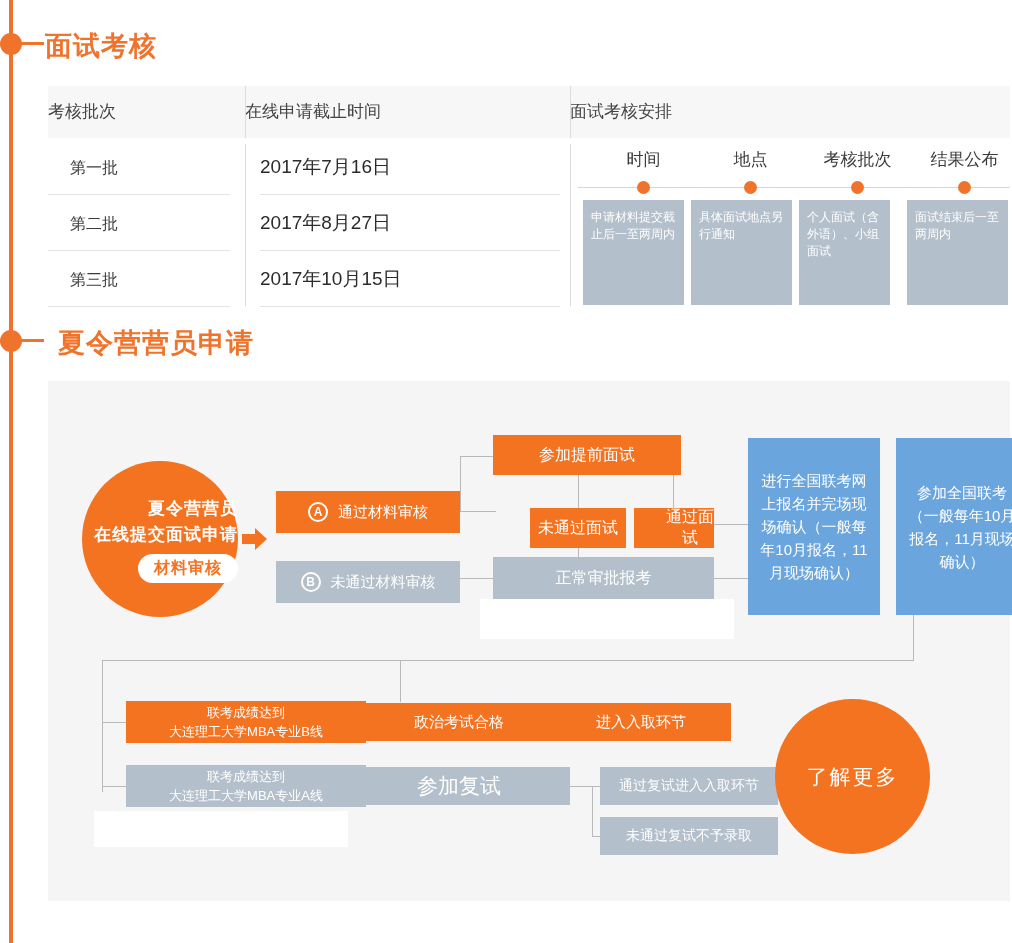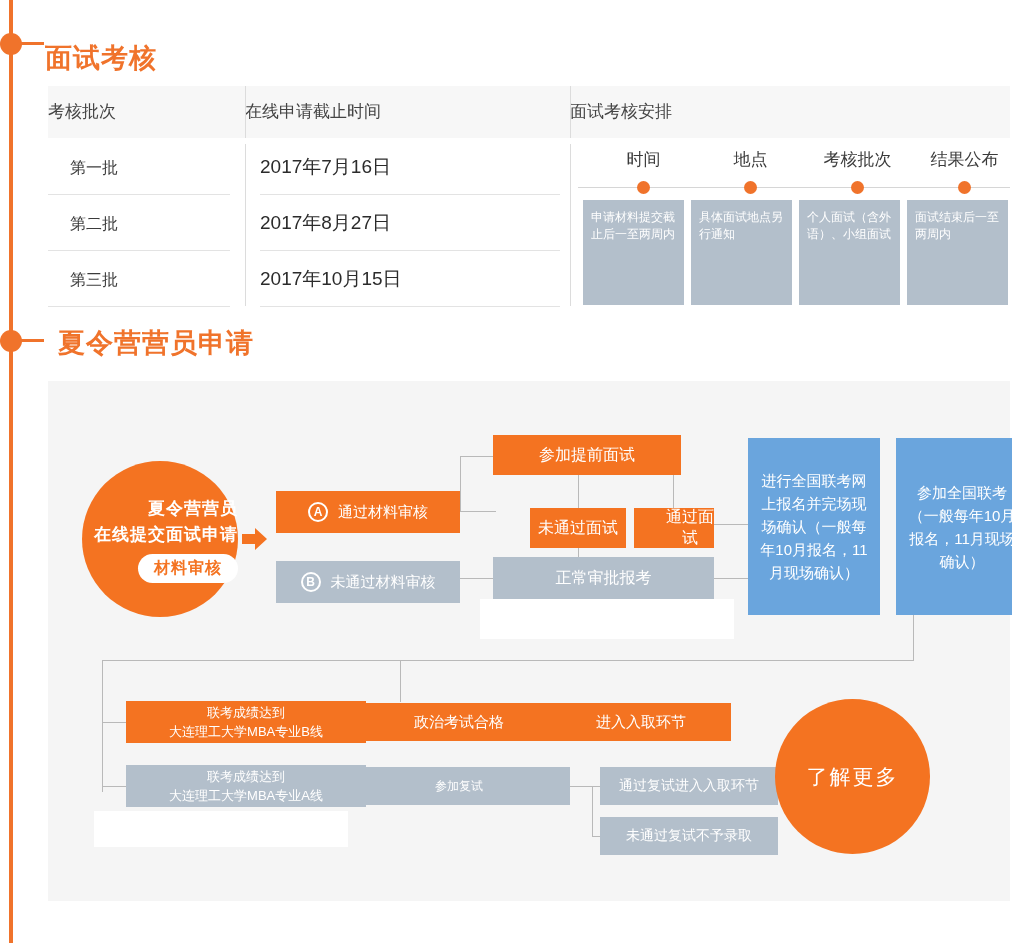--- a/index.html
+++ b/index.html
@@ -66,21 +66,21 @@
 <body>
 
 <div class="page">
 
   <div class="rail"></div>
   <div class="rail-dot" style="top:33px;"></div>
   <div class="rail-stem" style="left:20px;top:42px;width:24px;"></div>
   <div class="rail-dot" style="top:330px;"></div>
   <div class="rail-stem" style="left:20px;top:339px;width:24px;"></div>
 
-  <div class="sec-title" style="left:45px;top:28px;margin-top:12px;">面试考核</div>
+  <div class="sec-title" style="left:45px;top:28px;">面试考核</div>
   <div class="sec-title" style="left:45px;top:325px;margin-left:13px;">夏令营营员申请</div>
 
   <div class="tbl">
     <div class="tbl-head"></div>
     <div class="tbl-head-cell" style="left:0px;width:197px;">考核批次</div>
     <div class="tbl-head-cell" style="left:197px;width:325px;">在线申请截止时间</div>
     <div class="tbl-head-cell" style="left:522px;width:440px;">面试考核安排</div>
 
     <div class="vdiv" style="left:197px;top:0;height:52px;"></div>
     <div class="vdiv" style="left:522px;top:0;height:52px;"></div>
@@ -110,21 +110,21 @@
     <div class="tl-label" style="left:863px;top:62px;width:107px;">结果公布</div>
 
     <div class="tl-line" style="left:530px;top:101px;width:432px;"></div>
     <div class="tl-dot" style="left:589px;top:95px;"></div>
     <div class="tl-dot" style="left:696px;top:95px;"></div>
     <div class="tl-dot" style="left:803px;top:95px;"></div>
     <div class="tl-dot" style="left:910px;top:95px;"></div>
 
     <div class="tl-box" style="left:535px;top:114px;width:101px;height:105px;">申请材料提交截止后一至两周内</div>
     <div class="tl-box" style="left:643px;top:114px;width:101px;height:105px;">具体面试地点另行通知</div>
-    <div class="tl-box" style="left:751px;top:114px;width:101px;height:105px;">个人面试（含外语）、小组面试</div>
+    <div class="tl-box" style="left:751px;top:114px;width:91px;height:105px;">个人面试（含外语）、小组面试</div>
     <div class="tl-box" style="left:859px;top:114px;width:101px;height:105px;">面试结束后一至两周内</div>
   </div>
 
   <div class="flow">
 
     <div class="conn h" style="left:412px;top:130px;width:36px;"></div>
     <div class="conn v" style="left:412px;top:75px;height:56px;"></div>
     <div class="conn h" style="left:412px;top:75px;width:33px;"></div>
 
     <div class="conn v" style="left:530px;top:94px;height:33px;"></div>
@@ -205,21 +205,21 @@
       <span>大连理工大学MBA专业B线</span>
     </div>
     <div class="fbox gray twoline" style="left:78px;top:384px;width:240px;height:42px;font-size:13px;flex-direction:column;">
       <span>联考成绩达到</span>
       <span>大连理工大学MBA专业A线</span>
     </div>
 
     <div class="fbox orange" style="left:300px;top:322px;width:222px;height:38px;font-size:15px;">
         <span>政治考试合格</span>
       </div>
-    <div class="fbox gray" style="left:300px;top:386px;width:222px;height:38px;font-size:12px;">
+    <div class="fbox gray" style="left:300px;top:386px;width:222px;height:38px;font-size:21px;">
         <span>参加复试</span>
       </div>
 
     <div class="fbox orange" style="left:503px;top:322px;width:180px;height:38px;font-size:15px;">
         <span>进入入取环节</span>
       </div>
     <div class="fbox gray" style="left:552px;top:386px;width:178px;height:38px;font-size:14px;">
         <span>通过复试进入入取环节</span>
       </div>
     <div class="fbox gray" style="left:552px;top:436px;width:178px;height:38px;font-size:14px;">

